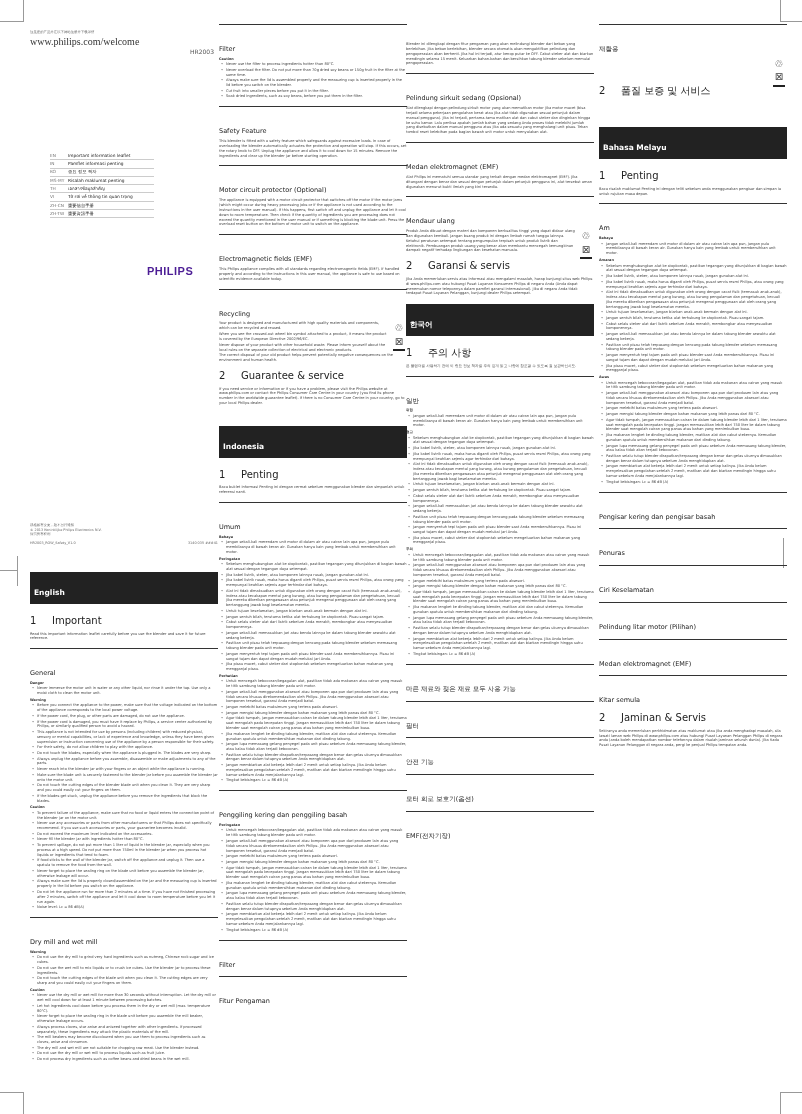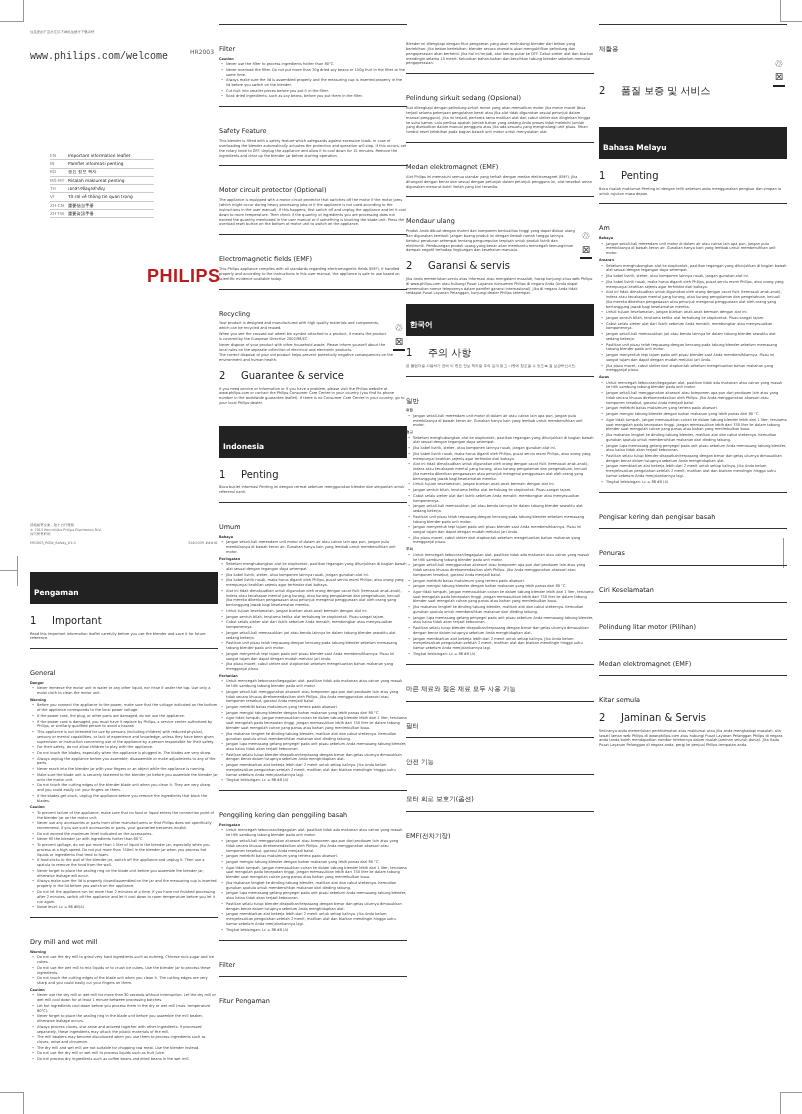--- a/index.html
+++ b/index.html
@@ -1,27 +1,27 @@
 <!DOCTYPE html>
 <html><head>
 <meta charset="utf-8">
 <style>
 *{box-sizing:border-box;margin:0;padding:0}
 body{width:802px;height:1114px;background:#fff;font-family:"DejaVu Sans",sans-serif;color:#444;position:relative;overflow:hidden;font-size:3.6px;line-height:1.35}
 .col{position:absolute;top:0;width:188px}
 #c1{left:30px}#c2{left:219px}#c3{left:406px}#c4{left:599px}
 .crop{position:absolute;border-color:#999;border-style:solid;border-width:0}
 .small{font-size:3.4px;color:#666}
-.url{font-size:10px;color:#333;margin-top:15px;font-family:Liberation Mono, monospace}
+.url{font-size:10px;color:#333;margin-top:0;font-family:Liberation Serif, serif}
 .model{position:absolute;font-size:6px;color:#555}
 .langtable{position:absolute;width:104px}
 .langrow{display:flex;border-bottom:0.5px solid #ccc;height:8.3px;align-items:center;font-size:4.3px}
 .langrow .code{width:18px;color:#777}
 .langrow .name{color:#222}
-.philips{position:absolute;font-family:"Liberation Sans",sans-serif;font-weight:bold;font-size:18px;letter-spacing:0.5px;color:#b91c1c}
+.philips{position:absolute;font-family:"Liberation Sans",sans-serif;font-weight:bold;font-size:11px;letter-spacing:0.5px;color:#4c1d95}
 .langbar{background:#222;color:#fff;font-size:7.5px;font-weight:bold;padding:16px 4px;height:14px;margin:8px 0 10px}
 .h1{font-size:10px;color:#222;margin:6px 0 4px;display:flex}
 .h1 .num{width:22px}
 .h2{font-size:6.5px;color:#222;border-top:1.5px solid #333;padding-top:20px;margin:7px 0 3px}
 .h3{font-weight:bold;font-size:3.4px;color:#333;margin-top:2px}
 ul{list-style:none;margin:0 0 0 2px}
 li{padding-left:5px;position:relative;margin:0.8px 0}
 li::before{content:"•";position:absolute;left:0}
 p{margin:1px 0}
 .recycle{float:right;width:16px;margin-left:3px;text-align:center;font-size:10px;color:#444}
@@ -82,21 +82,21 @@
     <div>规格如有变更，恕不另行通知</div>
     <div>© 2013 Koninklijke Philips Electronics N.V.</div>
     <div>保留所有权利</div>
     <div style="margin-top:4px;display:flex;justify-content:space-between">
         <span>HR2003_ROW_Safety_V1.0</span>
         <span>3140 035 ###41</span>
       </div>
   </div>
 
   <div style="position:absolute;top:564px;width:188px">
-    <div class="langbar">Pengaman</div>
+    <div class="langbar">English</div>
     <div class="h1">
         <span class="num">1</span>
         <span>Important</span>
       </div>
     <p>Read this Important information leaflet carefully before you use the blender and save it for future reference.</p>
     <div class="h2">General</div>
     <div class="h3">Danger</div>
     <ul>
         <li>Never immerse the motor unit in water or any other liquid, nor rinse it under the tap. Use only a moist cloth to clean the motor unit.</li>
       </ul>

